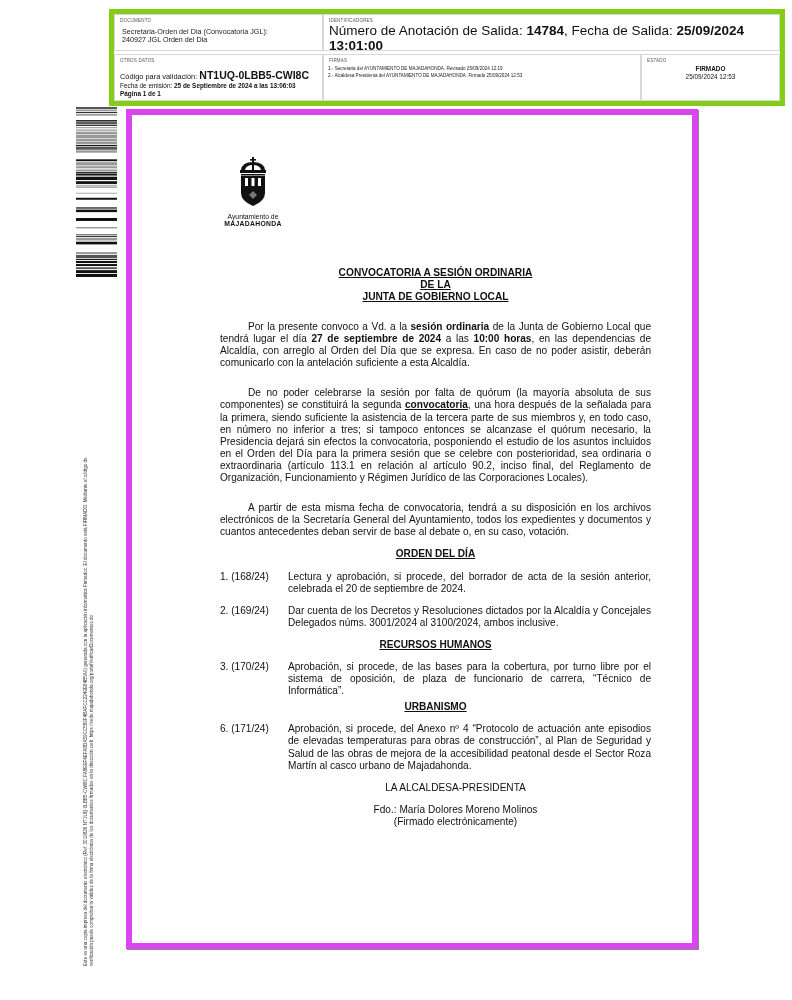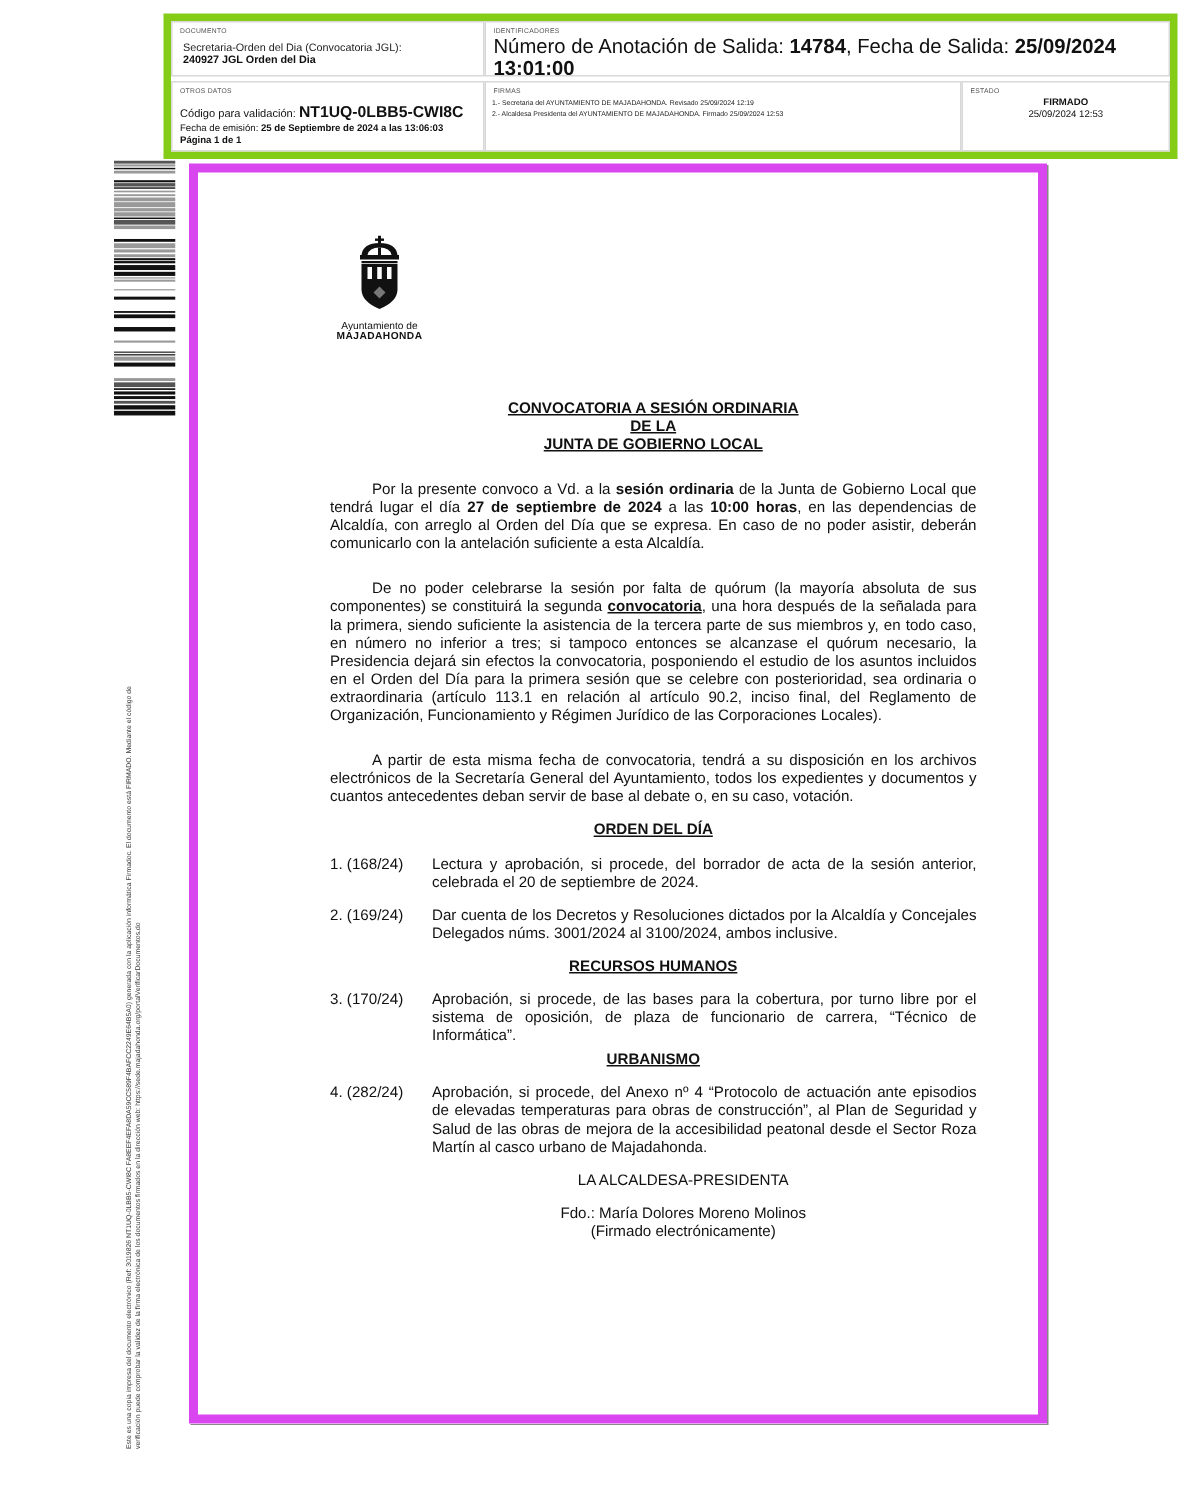--- a/index.html
+++ b/index.html
@@ -7,21 +7,21 @@
            font-family:"Liberation Sans", sans-serif; color:#111; }
     .hdr { position:absolute; left:64px; top:9px; width:666px; height:87px; border:5px solid #84cc16;margin-left:45px; }
     .cell { position:absolute; border:1px solid #d8d8d8; box-sizing:border-box; overflow:hidden; }
     .lbl { font-size:4.5px; color:#555; letter-spacing:0.2px; position:absolute; left:5px; top:3px; }
     .c-doc { left:0; top:0; width:209px; height:37px; }
     .c-id { left:209px; top:0; width:457px; height:37px; }
     .c-otros { left:0; top:40px; width:209px; height:47px; }
     .c-firmas { left:209px; top:40px; width:318px; height:47px; }
     .c-estado { left:527px; top:40px; width:139px; height:47px; }
     .doc-l1 { position:absolute; left:7px; top:12px; font-size:7.2px; color:#222; }
-    .doc-l2 { position:absolute; left:7px; top:20px; font-size:7.2px; font-weight:bold;text-align:right; }
+    .doc-l2 { position:absolute; left:7px; top:20px; font-size:7.2px; font-weight:normal;text-align:right; }
     .id-l1 { position:absolute; left:5px; top:8px; font-size:13.5px; white-space:nowrap; }
     .id-l2 { position:absolute; left:5px; top:23px; font-size:13.5px; font-weight:bold; }
     .ot-l1 { position:absolute; left:5px; top:14px; font-size:7.4px; white-space:nowrap; }
     .ot-l1 b { font-size:10.5px; }
     .ot-l2 { position:absolute; left:5px; top:27px; font-size:6.4px; white-space:nowrap; }
     .ot-l3 { position:absolute; left:5px; top:35px; font-size:6.4px; font-weight:bold; }
     .fi-l { position:absolute; left:4px; font-size:4.6px; white-space:nowrap; color:#222; }
     .es-l1 { position:absolute; left:0; width:100%; top:10px; text-align:center; font-size:6.4px; font-weight:bold; }
     .es-l2 { position:absolute; left:0; width:100%; top:18px; text-align:center; font-size:6.4px; }
 
@@ -178,21 +178,21 @@
     <div class="sect">RECURSOS HUMANOS</div>
     <div class="sp2"></div>
     <div class="item">
       <span class="num">3. (170/24)</span>
       <span class="txt">Aprobación, si procede, de las bases para la cobertura, por turno libre por el sistema de oposición, de plaza de funcionario de carrera, “Técnico de Informática”.</span>
     </div>
     <div style="height:4px"></div>
     <div class="sect">URBANISMO</div>
     <div class="sp2"></div>
     <div class="item">
-      <span class="num">4. (282/24)</span>
+      <span class="num">6. (171/24)</span>
       <span class="txt">Aprobación, si procede, del Anexo nº 4 “Protocolo de actuación ante episodios de elevadas temperaturas para obras de construcción”, al Plan de Seguridad y Salud de las obras de mejora de la accesibilidad peatonal desde el Sector Roza Martín al casco urbano de Majadahonda.</span>
     </div>
     <div class="sp2"></div>
     <div class="sign">
       <div>LA ALCALDESA-PRESIDENTA</div>
       <div style="height:10px"></div>
       <div>Fdo.: María Dolores Moreno Molinos</div>
       <div>(Firmado electrónicamente)</div>
     </div>
   </div>

